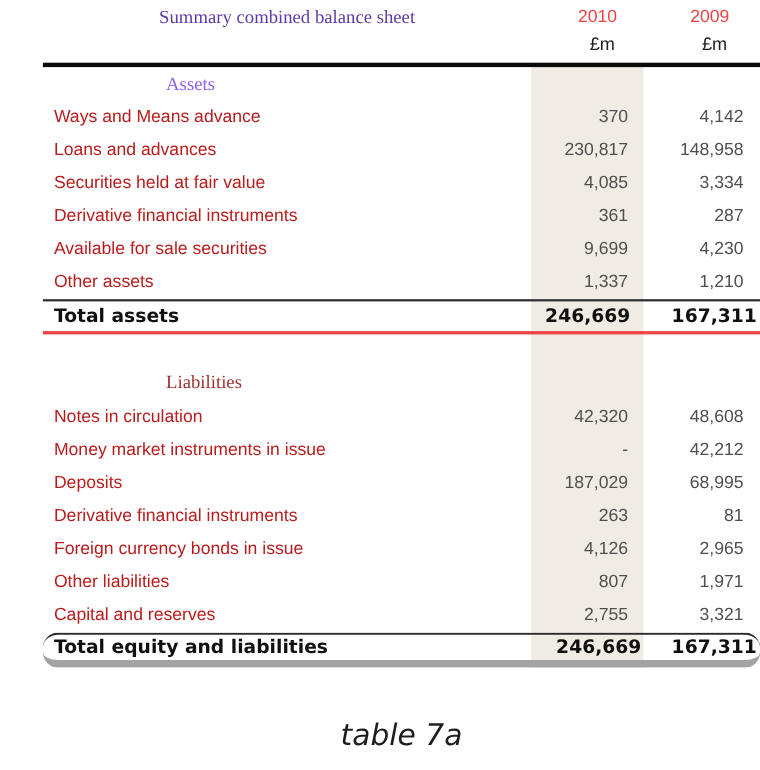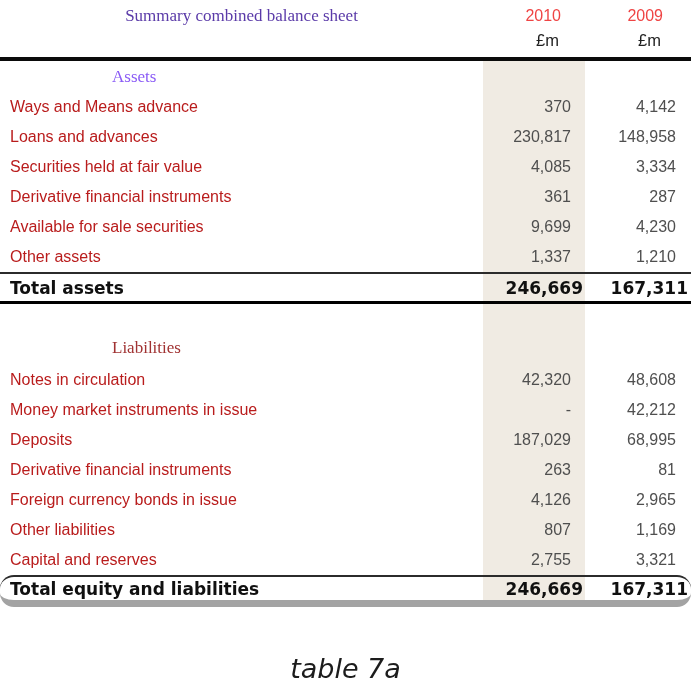--- a/index.html
+++ b/index.html
@@ -15,21 +15,21 @@
   
   .band {
     position: absolute;
     left: 483px;
     top: 61px;
     width: 102px;
     height: 546px;
     background: #f0ebe3;
     z-index: 0;
   }
-  .content { position: relative; z-index: 1; }
+  .content { position: relative; z-index: 1; padding-left: 39px; }
   .row { display: flex; align-items: center; }
   .cell-label { flex: 1 1 auto; padding-left: 10px; }
   .cell-2010 { width: 102px; text-align: right; padding-right: 14px; }
   .cell-2009 { width: 106px; text-align: right; padding-right: 15px; }
 
   
   .header-block { border-bottom: 4px solid #0a0a0a; }
   .header-row { height: 31px; }
   .unit-row { height: 26px; align-items: flex-start; }
   .doc-title {
@@ -63,21 +63,21 @@
   .total-row {
     height: 32px;
     border-top: 2px solid #2b2b2b;
     font-family: "DejaVu Sans", sans-serif;
     font-weight: bold;
     font-size: 17px;
     color: #101010;
   }
   .total-row .cell-2010 { padding-right: 2px; }
   .total-row .cell-2009 { padding-right: 3px; }
-  .total-row.assets-total { border-bottom: 3px solid #000000; }
+  .total-row.assets-total { border-bottom: 3px solid #ef4444; gap: 10px; }
   .total-row.liab-total { border-bottom: 7px solid #a3a3a3; border-radius: 14px; }
 
   .section-gap { height: 27px; }
 
   
   .caption {
     padding-top: 46px;
     text-align: center;
     font-family: "DejaVu Sans", sans-serif;
     font-style: italic;
@@ -174,21 +174,21 @@
       <div class="cell-2009">81</div>
     </div>
     <div class="row data-row">
       <div class="cell-label">Foreign currency bonds in issue</div>
       <div class="cell-2010">4,126</div>
       <div class="cell-2009">2,965</div>
     </div>
     <div class="row data-row">
       <div class="cell-label">Other liabilities</div>
       <div class="cell-2010">807</div>
-      <div class="cell-2009">1,169</div>
+      <div class="cell-2009">1,971</div>
     </div>
     <div class="row data-row">
       <div class="cell-label">Capital and reserves</div>
       <div class="cell-2010">2,755</div>
       <div class="cell-2009">3,321</div>
     </div>
 
     <div class="row total-row liab-total">
       <div class="cell-label">Total equity and liabilities</div>
       <div class="cell-2010">246,669</div>

